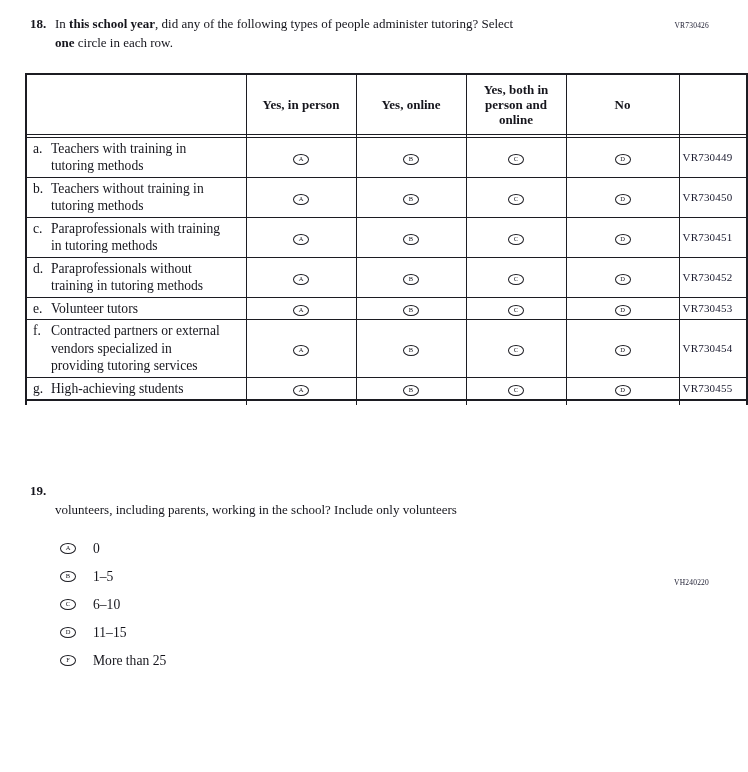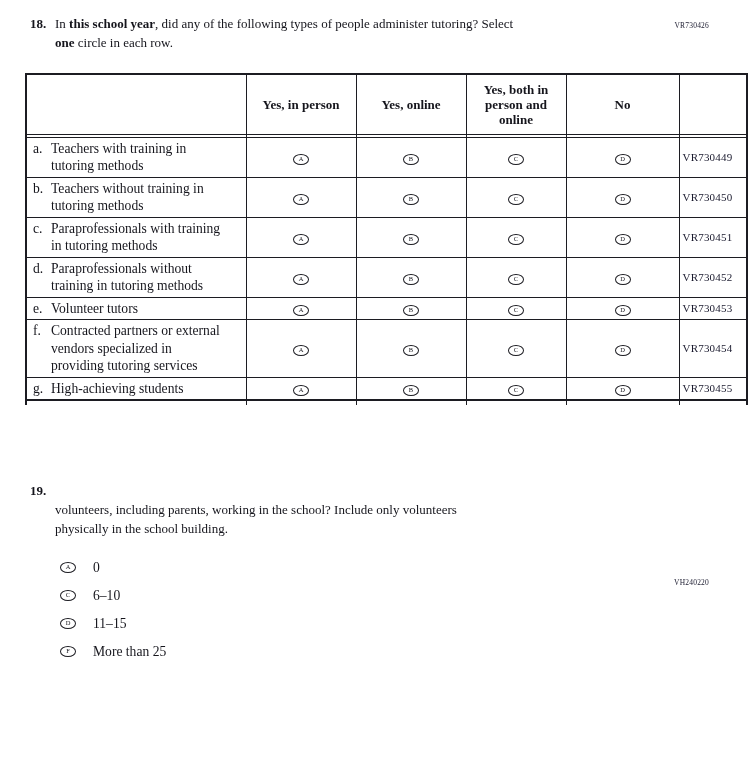--- a/index.html
+++ b/index.html
@@ -259,30 +259,33 @@
     </tbody>
   </table>
 
   <div class="form-code q19">VH240220</div>
 
   <div class="question q19">
     <span class="qnum">19.</span>
     <div class="qtext">
       <br>
       <span>volunteers, including parents, working in the school? Include only volunteers</span><br>
-      <span>physically in the school building.</span>
     </div>
   </div>
 
   <div class="options">
     <div class="option">
       <span class="bubble">A</span>
       <span class="opt-label">0</span>
     </div>
     <div class="option">
+      <span class="bubble">B</span>
+      <span class="opt-label">1–5</span>
+    </div>
+    <div class="option">
       <span class="bubble">C</span>
       <span class="opt-label">6–10</span>
     </div>
     <div class="option">
       <span class="bubble">D</span>
       <span class="opt-label">11–15</span>
     </div>
     <div class="option">
       <span class="bubble">F</span>
       <span class="opt-label">More than 25</span>

